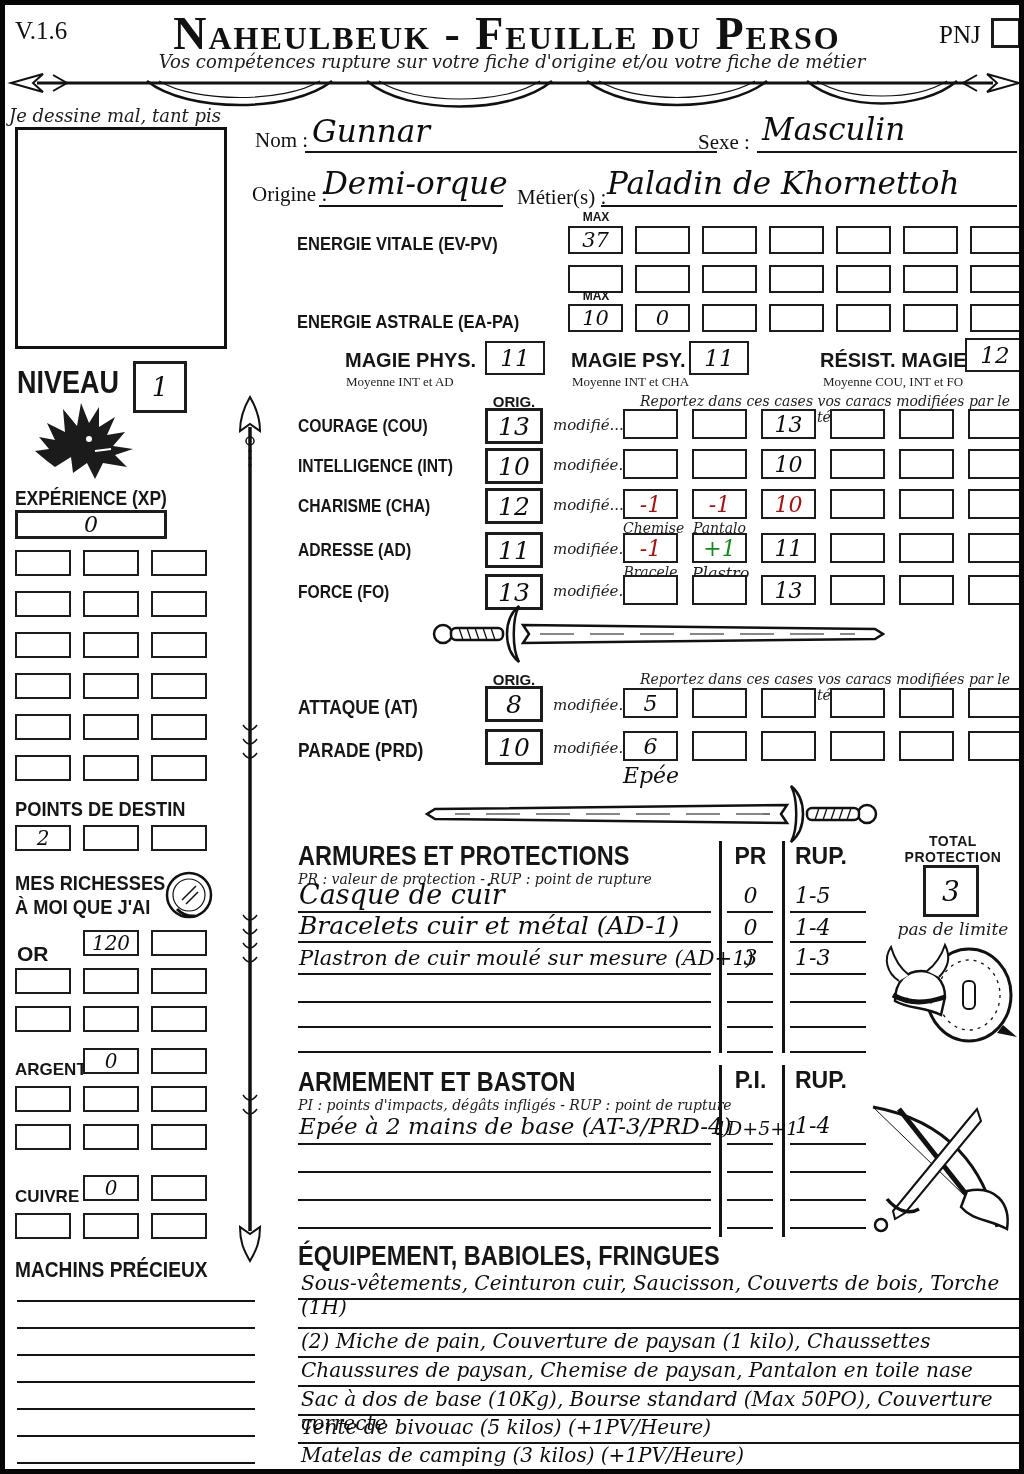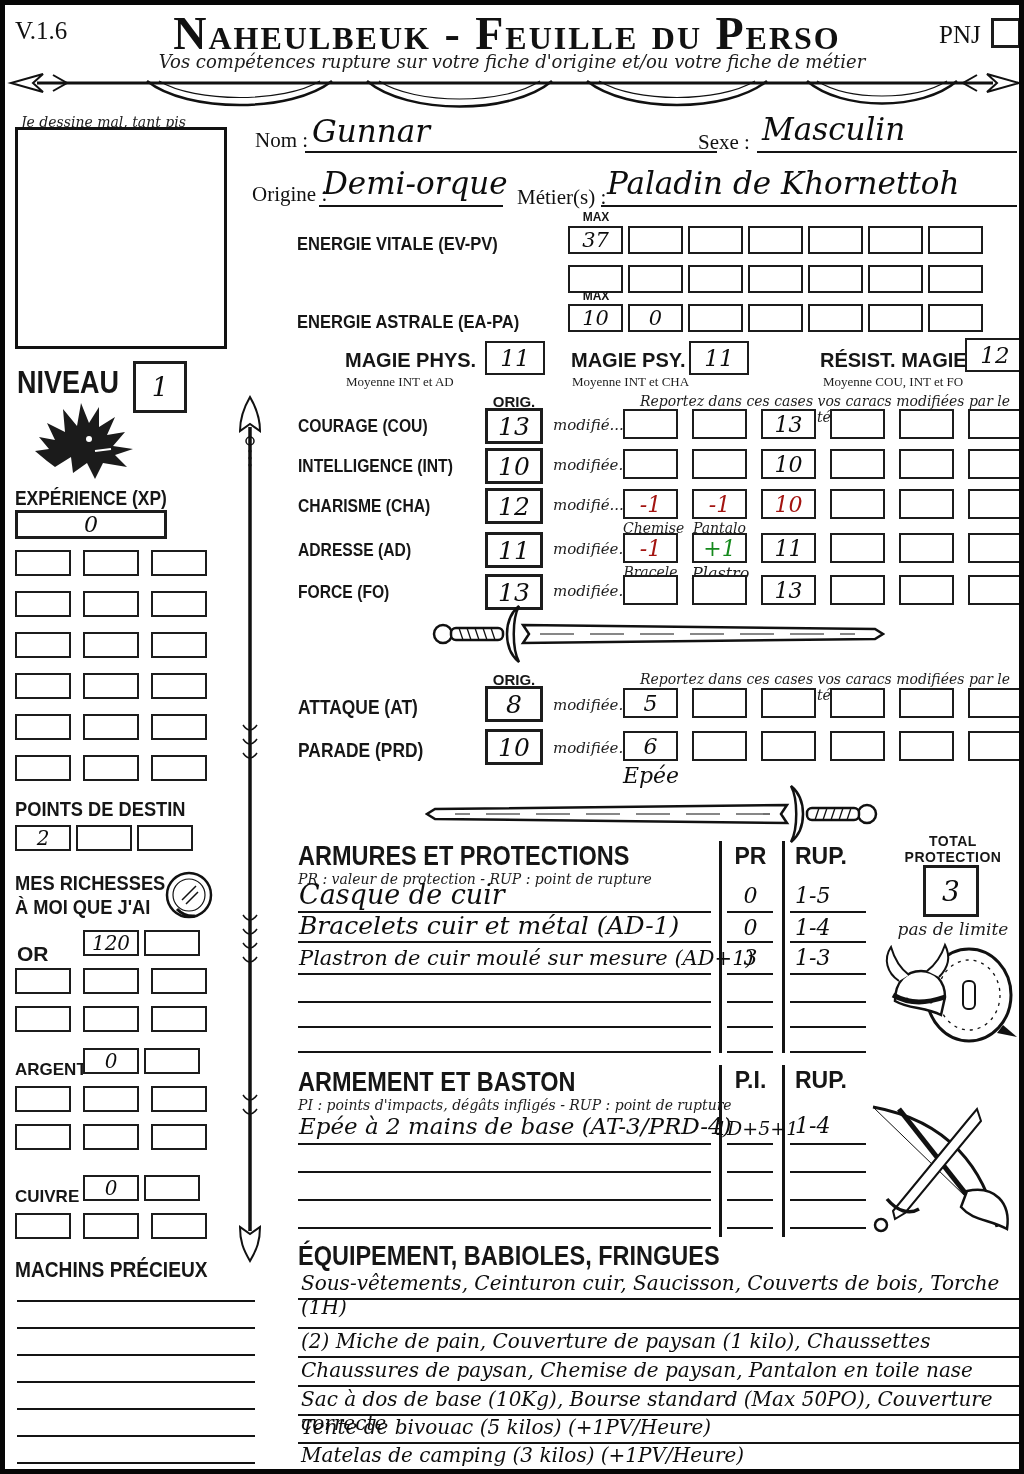--- a/index.html
+++ b/index.html
@@ -18,21 +18,21 @@
   
   .bx{box-sizing:border-box;border:2px solid #1c1c1c;background:#fff;
       display:flex;align-items:center;justify-content:center;flex:none;}
   .bx.th{border-width:3px;}
   .er{width:55px;height:28px;font-size:21px;}
   .sb{width:55px;height:30px;font-size:22px;}
   .ob{width:58px;height:36px;font-size:25px;border-width:3px;}
   .mb{width:60px;height:34px;font-size:23px;}
   .kb{width:56px;height:26px;font-size:20px;}
   .boxrow{position:absolute;display:flex;}
-  .g12{gap:5px}.g14{gap:14px}
+  .g12{gap:12px}.g14{gap:14px}
   .grid3{position:absolute;display:grid;grid-template-columns:repeat(3,56px);}
   .ul{position:absolute;height:0;border-bottom:2.5px solid #141414;}
   .ulthin{border-bottom-width:2px;}
   .vl{position:absolute;width:2.5px;background:#141414;}
   .neg{color:#a31410;}
   .pos{color:#15891c;}
   .ctr{text-align:center;}
   svg{display:block;}
 </style>
 </head>
@@ -57,21 +57,21 @@
       <path d="M152,12 C188,34 277,34 313,12" fill="none" stroke="#111" stroke-width="1.2"></path>
       <path d="M360,12 C400,46 505,46 545,12" fill="none" stroke="#111" stroke-width="2.5"></path>
       <path d="M372,12 C408,36 497,36 533,12" fill="none" stroke="#111" stroke-width="1.2"></path>
       <path d="M580,12 C620,44 720,44 760,12" fill="none" stroke="#111" stroke-width="2.5"></path>
       <path d="M592,12 C628,34 712,34 748,12" fill="none" stroke="#111" stroke-width="1.2"></path>
       <path d="M800,12 C835,42 915,42 950,12" fill="none" stroke="#111" stroke-width="2.5"></path>
       <path d="M810,12 C842,32 908,32 940,12" fill="none" stroke="#111" stroke-width="1.2"></path>
     </svg>
   </div>
 
-  <div class="abs cal" style="left:16px;top:100px;font-size:14px;margin-top:9px;">Je dessine mal, tant pis</div>
+  <div class="abs cal" style="left:4px;top:100px;font-size:18px;">Je dessine mal, tant pis</div>
   <div class="abs" style="left:10px;top:122px;width:206px;height:216px;border:3.5px solid #111;"></div>
 
   <div class="abs ser" style="left:250px;top:123px;font-size:21px;">Nom :</div>
   <div class="abs hw" style="left:307px;top:108px;font-size:31px;">Gunnar</div>
   <div class="ul" style="left:300px;top:146px;width:412px;"></div>
   <div class="abs ser" style="left:693px;top:125px;font-size:21px;">Sexe :</div>
   <div class="abs hw" style="left:757px;top:106px;font-size:31px;">Masculin</div>
   <div class="ul" style="left:752px;top:146px;width:260px;"></div>
   <div class="abs ser" style="left:247px;top:177px;font-size:21px;">Origine :</div>
   <div class="abs hw" style="left:318px;top:160px;font-size:31px;">Demi-orque</div>

